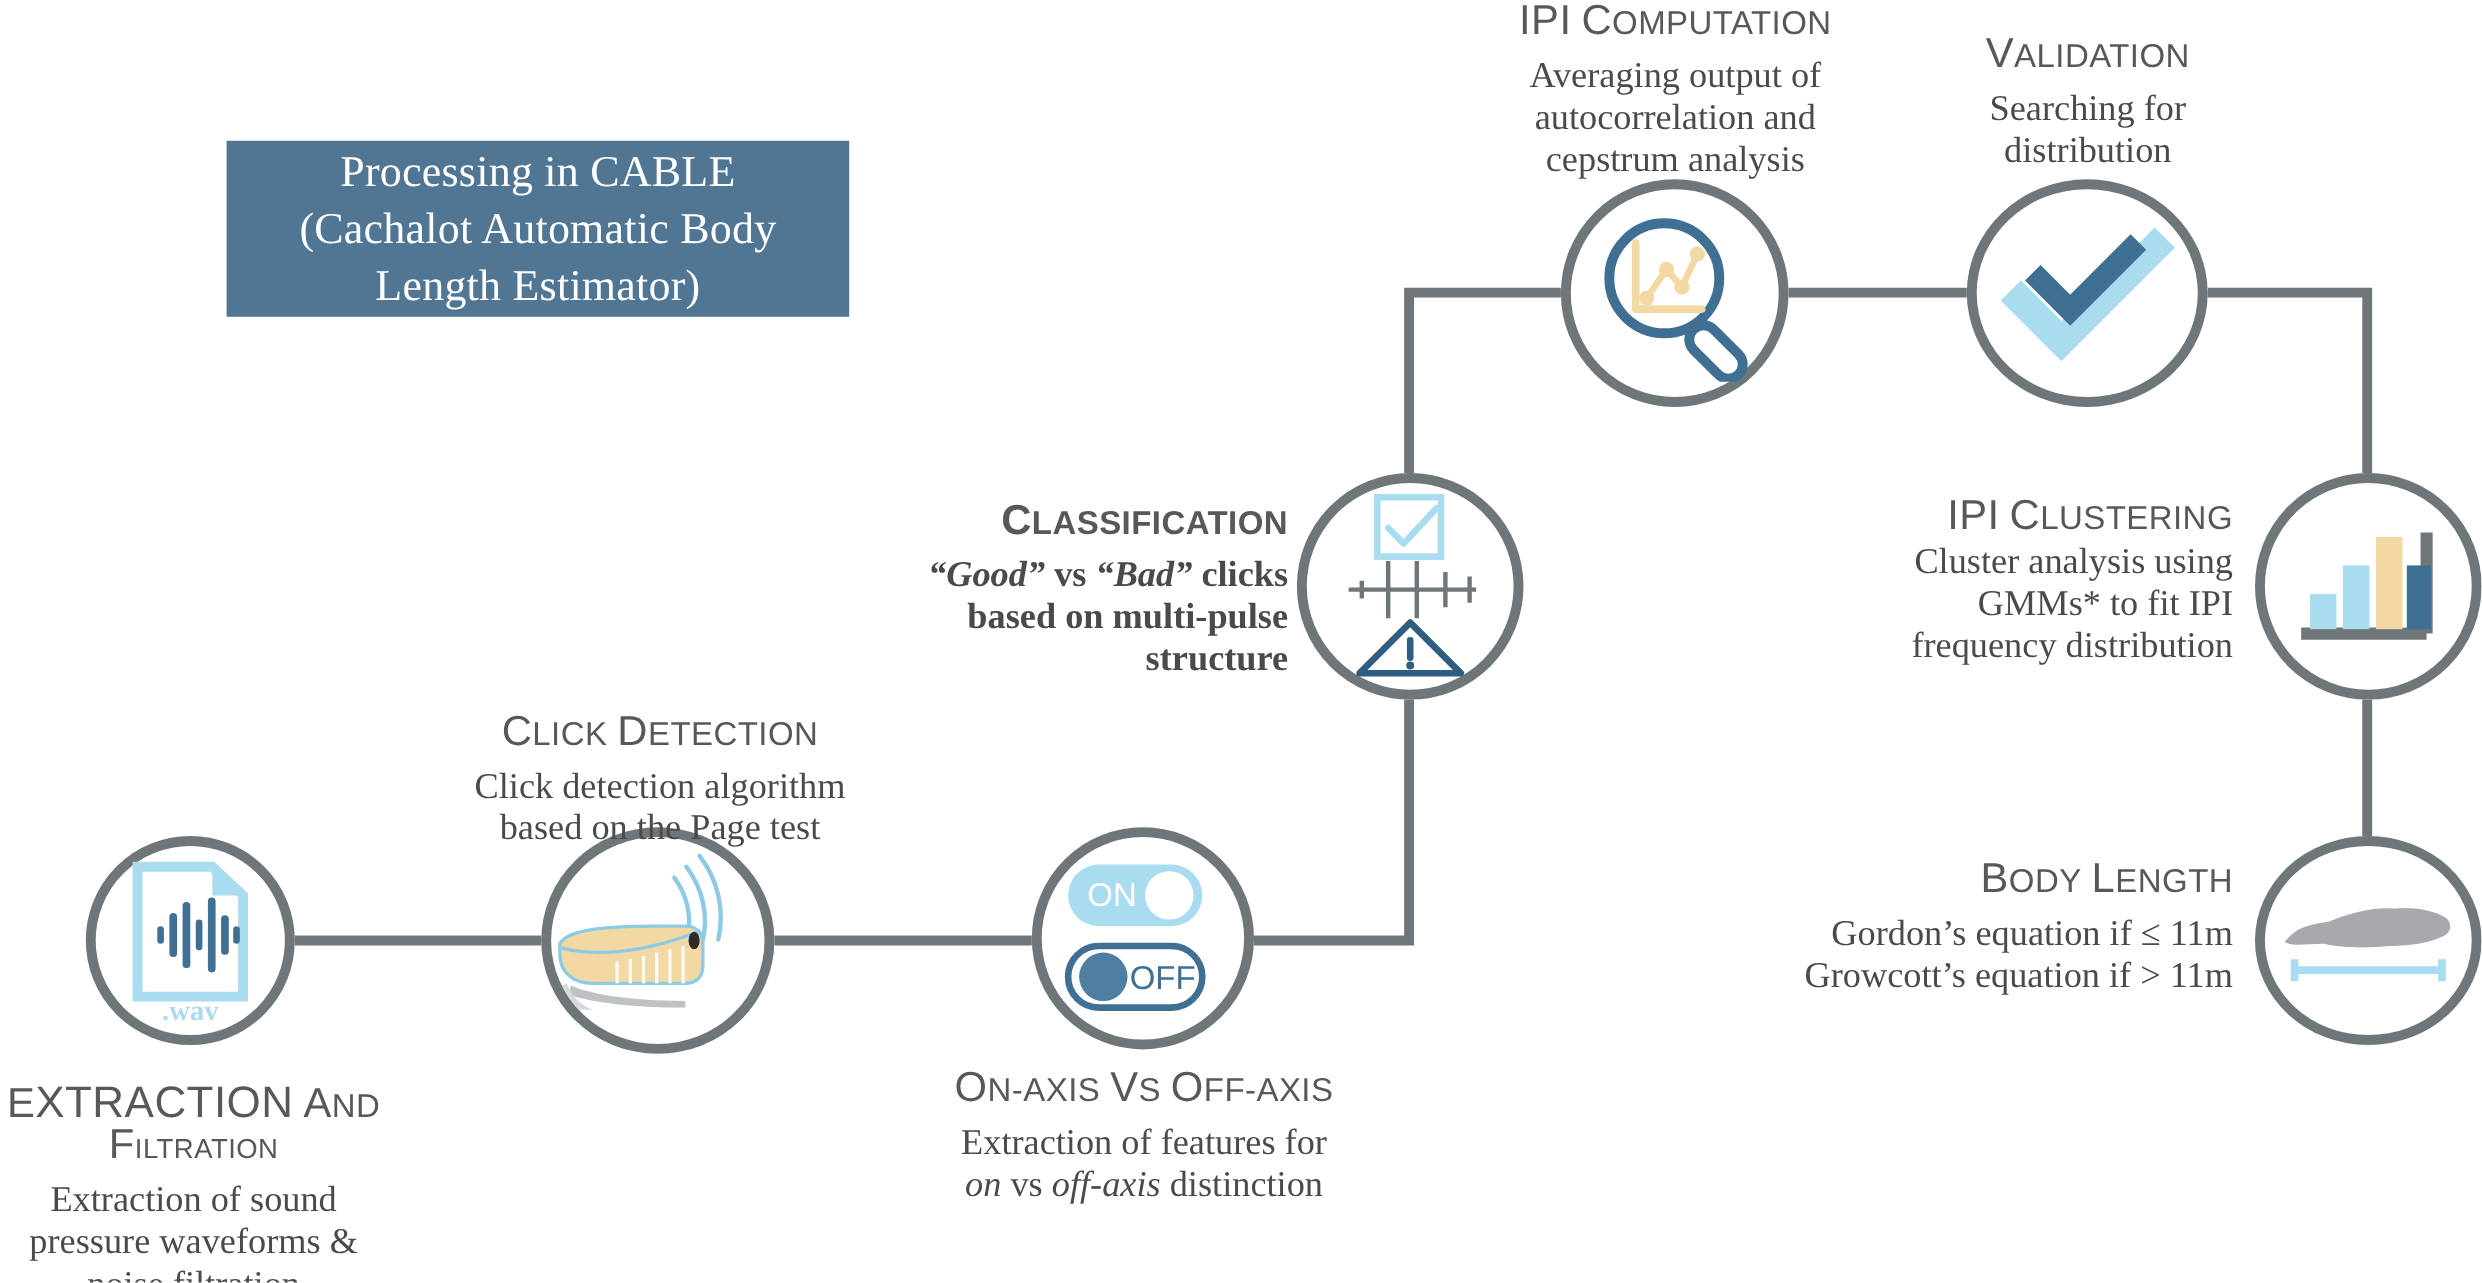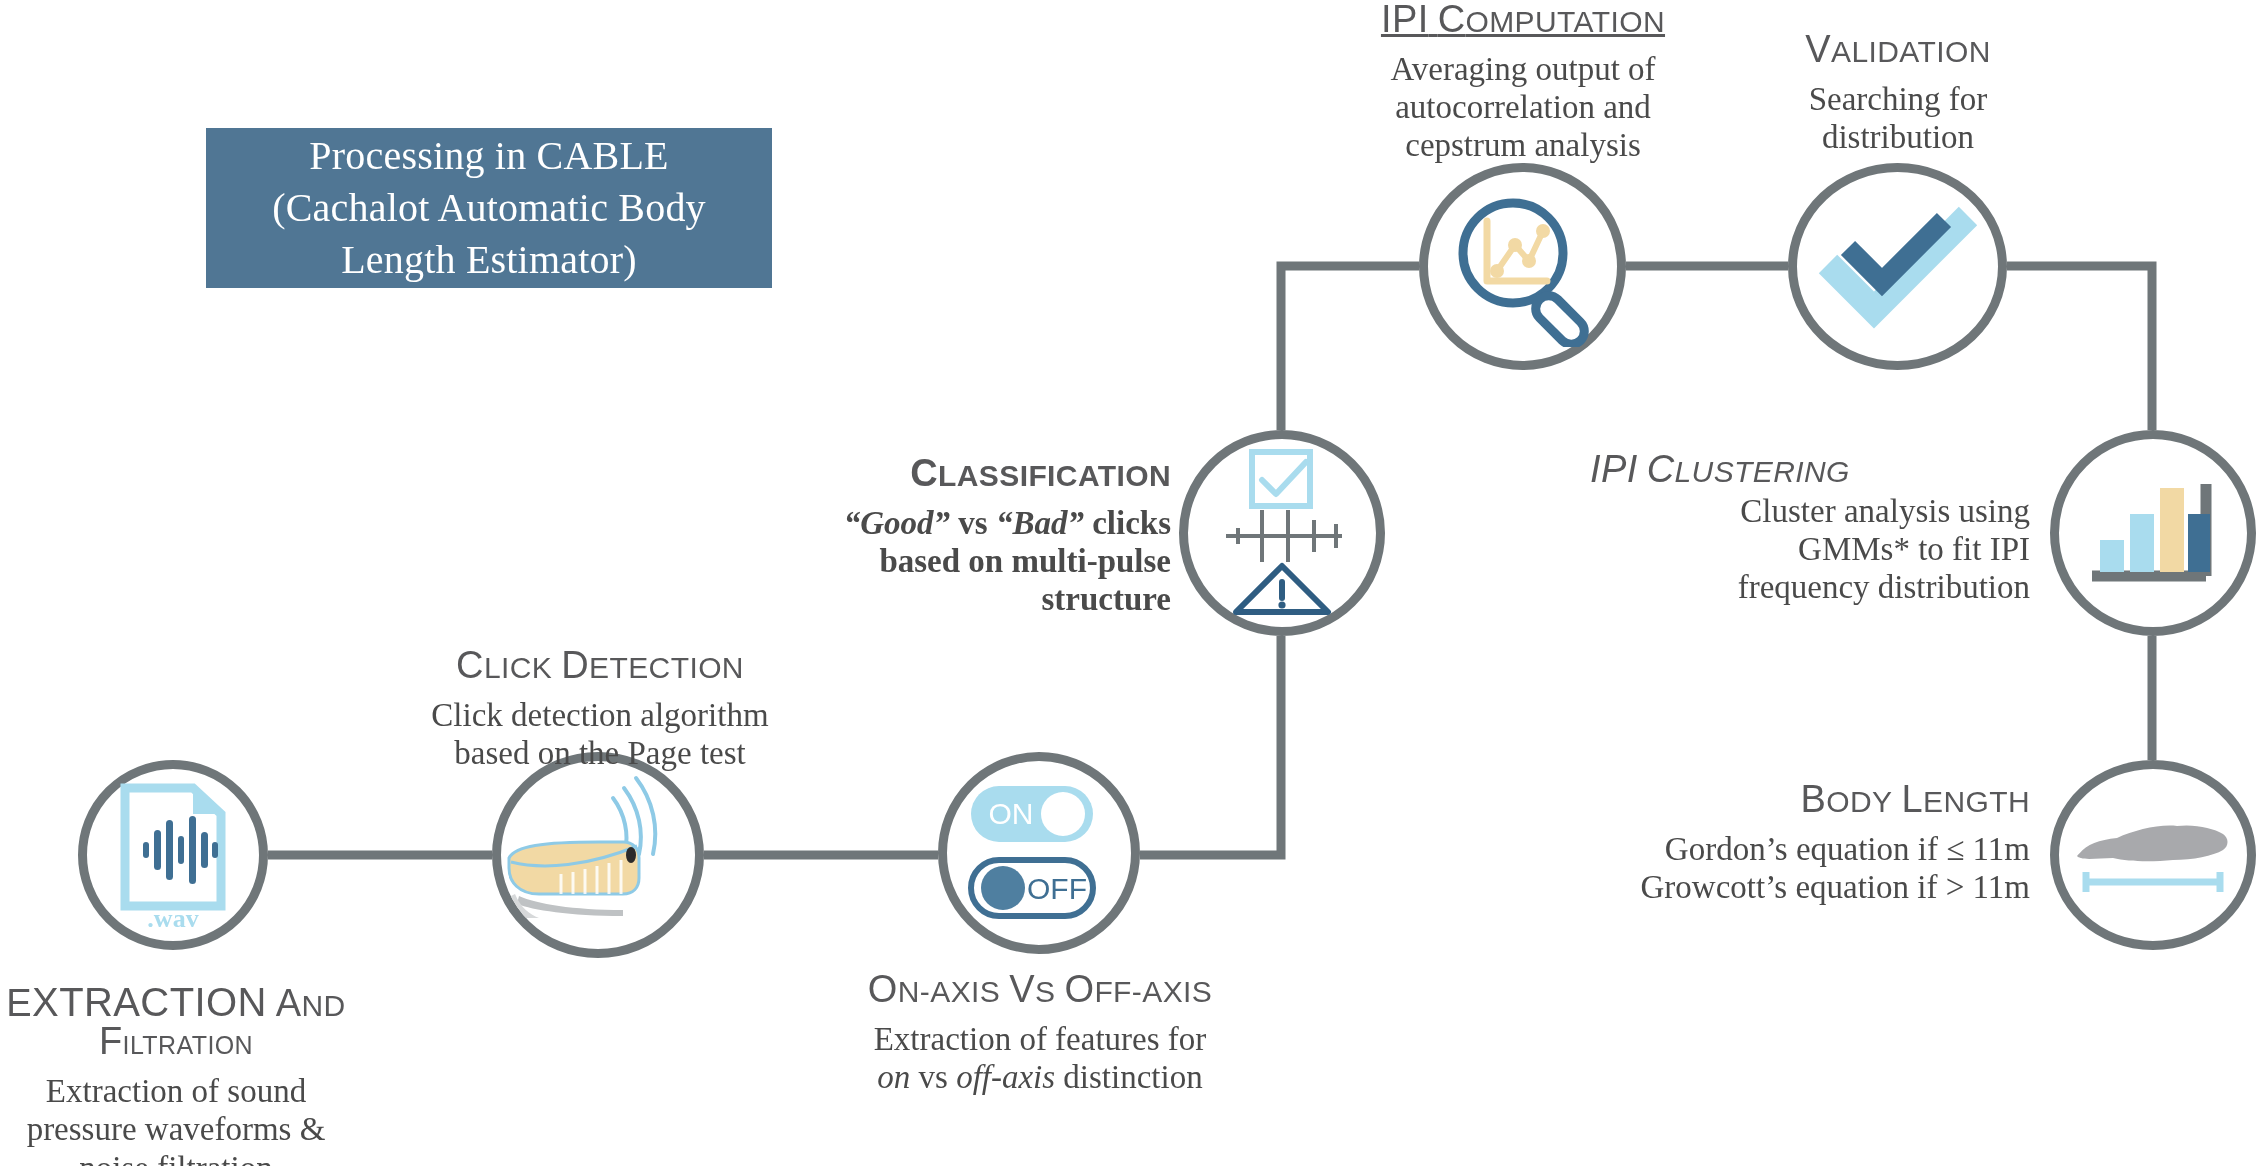--- a/index.html
+++ b/index.html
@@ -204,21 +204,21 @@
       <path d="M54 84 L72 58 L86 74 L100 44" fill="none" stroke="#f2d9a4" stroke-width="6" stroke-linecap="round" stroke-linejoin="round"></path>
       <circle cx="54" cy="84" r="7" fill="#f2d9a4"></circle>
       <circle cx="72" cy="58" r="7" fill="#f2d9a4"></circle>
       <circle cx="86" cy="74" r="7" fill="#f2d9a4"></circle>
       <circle cx="100" cy="44" r="7" fill="#f2d9a4"></circle>
 
       <rect x="104" y="104" width="26" height="58" rx="13" fill="#ffffff" stroke="#3f6f93" stroke-width="9" transform="rotate(-45 117 133)"></rect>
     </svg>
   </div>
   <div class="txt c-center" style="left:1268px;top:0px;width:510px;">
-    <div class="hd" style="display:block;text-align:center;text-decoration:underline;">
+    <div class="hd" style="display:block;text-align:center;">
       <span><span style="font-size: 38px;">IPI</span> <span style="font-size: 38px;">C</span><span style="font-size: 30px;">OMPUTATION</span></span>
     </div>
     <div class="desc" style="margin-top:10px;">
       <div>Averaging output of</div>
       <div>autocorrelation and</div>
       <div>cepstrum analysis</div>
     </div>
   </div>
 
   <div class="node" style="left:1788px;top:163px;width:219px;height:207px;">
@@ -244,21 +244,21 @@
 
       <path d="M14 108 H128 M128 108 V16" fill="none" stroke="#6f7679" stroke-width="11" stroke-linecap="butt"></path>
 
       <rect x="22" y="72" width="24" height="32" fill="#a9dcee"></rect>
       <rect x="52" y="46" width="24" height="58" fill="#a9dcee"></rect>
       <rect x="82" y="20" width="24" height="84" fill="#f2d9a4"></rect>
       <rect x="110" y="46" width="22" height="58" fill="#3f6f93"></rect>
     </svg>
   </div>
   <div class="txt c-right" style="left:1590px;top:450px;width:440px;">
-    <div class="hd" style="display:block;text-align:left;font-style:italic;">
+    <div class="hd" style="display:block;text-align:right;">
       <span><span style="font-size: 38px;">IPI</span> <span style="font-size: 38px;">C</span><span style="font-size: 30px;">LUSTERING</span></span>
     </div>
     <div class="desc" style="margin-top:2px;">
       <div>Cluster analysis using</div>
       <div>GMMs* to fit IPI</div>
       <div>frequency distribution</div>
     </div>
   </div>
 
   <div class="node" style="left:2050px;top:760px;width:206px;height:190px;">

